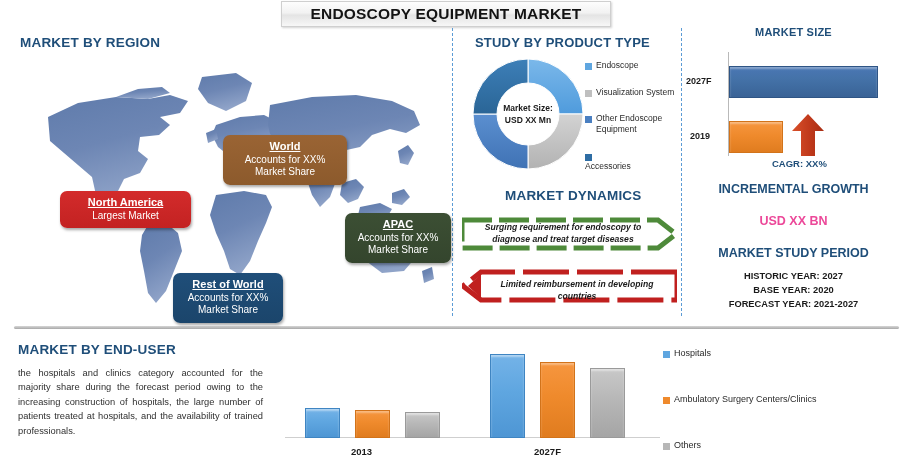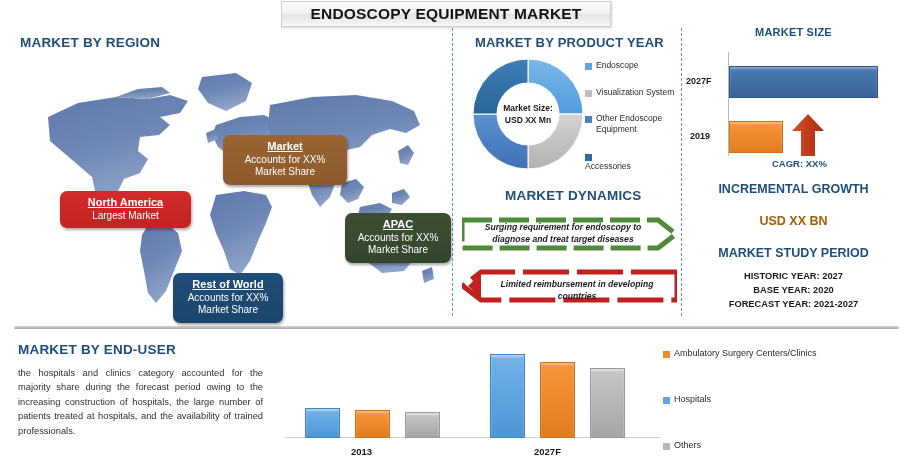--- a/index.html
+++ b/index.html
@@ -81,21 +81,21 @@
   }
   .bar-orange {
     background: linear-gradient(to bottom,#f6963f 0%,#ef8a2c 45%,#e07c1f 100%);
     border: 1px solid #d2731a;
     box-shadow: inset 0 2px 2px rgba(255,255,255,.35);
   }
 
   
   .rt { position: absolute; text-align: center; width: 215px; left: 686px; }
   .rt-head { color: #1f4e79; font-weight: bold; font-size: 12.5px; }
-  .rt-val { color: #a16207; font-weight: bold; font-size: 12.5px; }
+  .rt-val { color: #ec4899; font-weight: bold; font-size: 12.5px; }
   .rt-line { color: #1a1a1a; font-weight: bold; font-size: 9.3px; line-height: 1.5; }
 
   
   .para {
     position: absolute; left: 18px; top: 366px; width: 245px;
     font-size: 9.3px; color: #2f2f2f; line-height: 1.55; text-align: justify;
   }
   .bottom-chart { position: absolute; left: 285px; top: 345px; width: 375px; height: 115px; }
   .bc-base { position: absolute; left: 0; bottom: 22px; width: 375px; height: 1px; background: #cfcfcf; }
   .bc-bar { position: absolute; bottom: 22px; }
@@ -171,39 +171,39 @@
         <path d="M402,216 L412,212 L414,224 L404,228 Z"></path>
       </g>
     </svg>
 
     <div class="pin pin-na">
       <span class="t">North America</span>
       <span class="s">Largest Market</span>
     </div>
 
     <div class="pin pin-eu">
-      <span class="t">Market</span>
+      <span class="t">World</span>
       <span class="s">Accounts for XX%</span>
       <span class="s">Market Share</span>
     </div>
 
     <div class="pin pin-apac">
       <span class="t">APAC</span>
       <span class="s">Accounts for XX%</span>
       <span class="s">Market Share</span>
     </div>
 
     <div class="pin pin-row">
       <span class="t">Rest of World</span>
       <span class="s">Accounts for XX%</span>
       <span class="s">Market Share</span>
     </div>
   </div>
 
-  <div class="sec-head" style="left:475px; top:35px; font-size:13px;">MARKET BY PRODUCT YEAR</div>
+  <div class="sec-head" style="left:475px; top:35px; font-size:13px;">STUDY BY PRODUCT TYPE</div>
 
   <div class="donut-wrap">
     <svg viewBox="0 0 120 118" width="120" height="118">
       <defs>
         <linearGradient id="q1" x1="0" y1="0" x2="0" y2="1">
           <stop offset="0%" stop-color="#7bb8ea"></stop>
             <stop offset="100%" stop-color="#4f9bdc"></stop>
         </linearGradient>
         <linearGradient id="q2" x1="0" y1="0" x2="0" y2="1">
           <stop offset="0%" stop-color="#d3d3d3"></stop>
@@ -312,26 +312,26 @@
     <div class="bc-tick" style="left:66px;">2013</div>
 
     <div class="bc-bar bar-lblue" style="left:205px; width:35px; height:84px;"></div>
     <div class="bc-bar bar-orange" style="left:255px; width:35px; height:76px;"></div>
     <div class="bc-bar bar-gray" style="left:305px; width:35px; height:70px;"></div>
     <div class="bc-tick" style="left:249px;">2027F</div>
   </div>
 
   <div class="bc-legend">
     <div class="row">
+      <span class="sw" style="background:#5fa6e0"></span>
+      <span class="lb">Hospitals</span>
+    </div>
+    <div class="row">
       <span class="sw" style="background:#ef8a2c"></span>
       <span class="lb">Ambulatory Surgery Centers/Clinics</span>
     </div>
     <div class="row">
-      <span class="sw" style="background:#5fa6e0"></span>
-      <span class="lb">Hospitals</span>
-    </div>
-    <div class="row">
       <span class="sw" style="background:#b7b7b7"></span>
       <span class="lb">Others</span>
     </div>
   </div>
 
 </div>
 
 </body></html>

